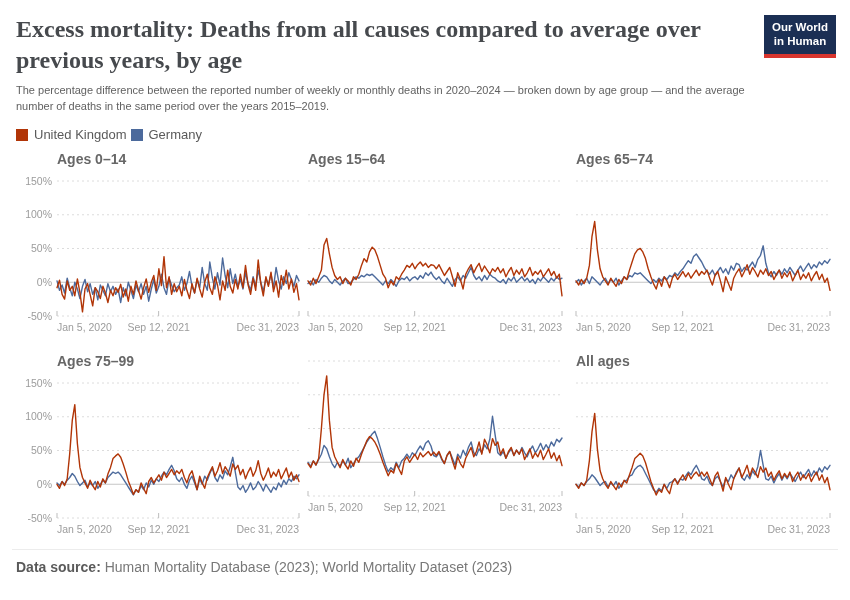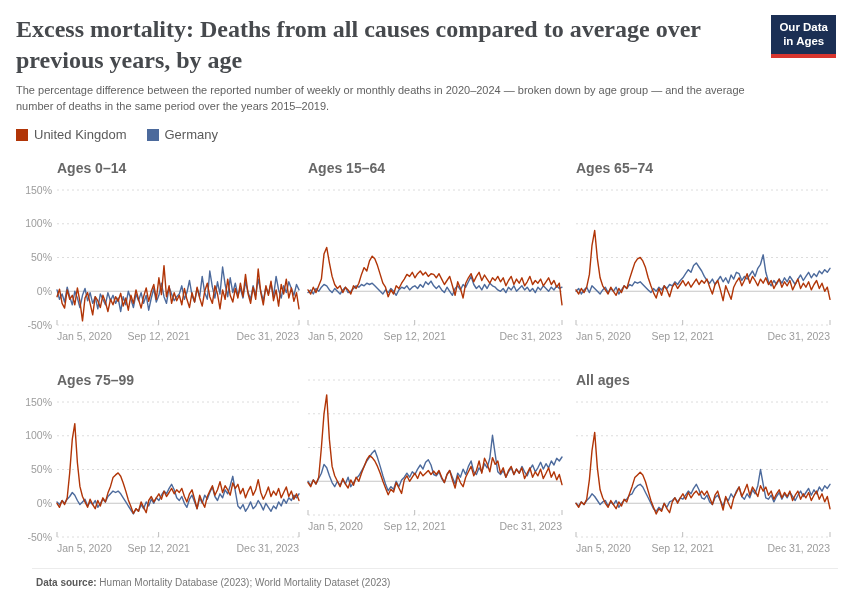--- a/index.html
+++ b/index.html
@@ -14,48 +14,48 @@
     font-size:24px;line-height:1.28;margin:2px 0 0 4px;width:730px;
   }
   .subtitle{
     font-size:11px;color:#616161;line-height:1.45;margin:8px 0 0 4px;width:760px;
   }
   .owid-logo{
     position:absolute;top:1px;right:2px;background:#1b2f54;color:#fff;
     font-size:11.5px;font-weight:700;text-align:center;line-height:1.2;
     padding:6px 8px 5px 8px;border-bottom:4px solid #d8352e;
   }
-  .legend{display:flex;gap:20px;margin:12px 0 0 4px;align-items:center;}
+  .legend{display:flex;gap:4px;margin:12px 0 0 4px;align-items:center;}
   .legend-item{display:flex;align-items:center;font-size:13px;color:#5a5a5a;}
   .swatch{width:12px;height:12px;display:inline-block;margin-right:6px;}
   .grid{
-    display:grid;grid-template-columns:290px 268px 268px;row-gap:20px;margin-top:16px;
+    display:grid;grid-template-columns:290px 268px 268px;row-gap:10px;margin-top:7px;
   }
   .chart-title{
     font-size:14px;font-weight:700;color:#676767;height:20px;line-height:20px;margin-bottom:2px;
   }
   .cell.first .chart-title{padding-left:45px;}
   .cell:not(.first) .chart-title{padding-left:6px;}
   svg text.tick{font-family:"Liberation Sans",sans-serif;font-size:10.5px;fill:#9c9c9c;}
   .footer{
     margin-top:6px;border-top:1px solid #ececec;padding:7px 4px 0 4px;
-    font-size:10px;color:#787878;line-height:1.45;margin-left:20px;
+    font-size:14px;color:#787878;line-height:1.45;
   }
   .footer .row1{display:flex;justify-content:space-between;}
   .footer b{color:#5a5a5a;font-weight:700;}
   .footer .link{color:#787878;text-decoration:none;}
 </style>
 </head>
 <body>
 
 <div class="hdr" data-name="header">
   <h1 data-name="page-title">Excess mortality: Deaths from all causes compared to average over previous years, by age</h1>
   <div class="owid-logo" data-name="owid-logo">
-    <div data-name="owid-logo-line1">Our Data</div>
-    <div data-name="owid-logo-line2">in Ages</div>
+    <div data-name="owid-logo-line1">Our World</div>
+    <div data-name="owid-logo-line2">in Human</div>
   </div>
   <p class="subtitle" data-name="chart-subtitle">The percentage difference between the reported number of weekly or monthly deaths in 2020–2024 — broken down by age group — and the average number of deaths in the same period over the years 2015–2019.</p>
 </div>
 
 <div class="legend" data-name="legend">
   <span class="legend-item" data-name="legend-item-united-kingdom">
     <span class="swatch" data-name="legend-swatch-icon" style="background-color: rgb(177, 53, 7);"></span>
     <span data-name="legend-label">United Kingdom</span>
   </span>
   <span class="legend-item" data-name="legend-item-germany">

